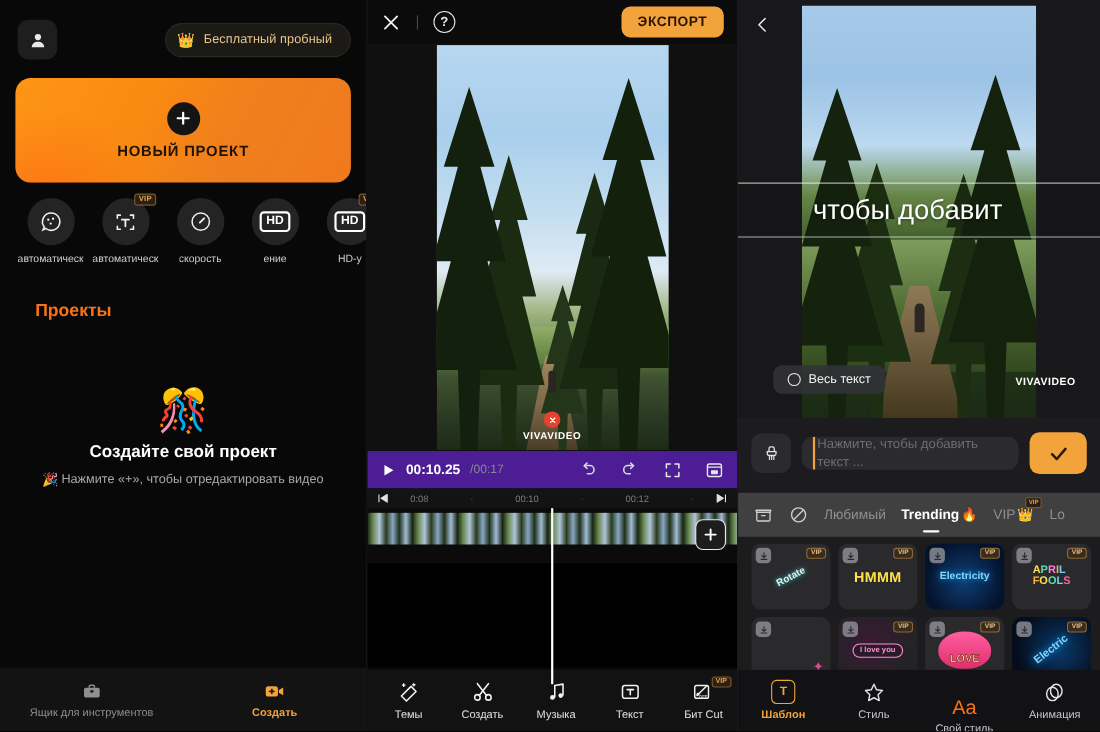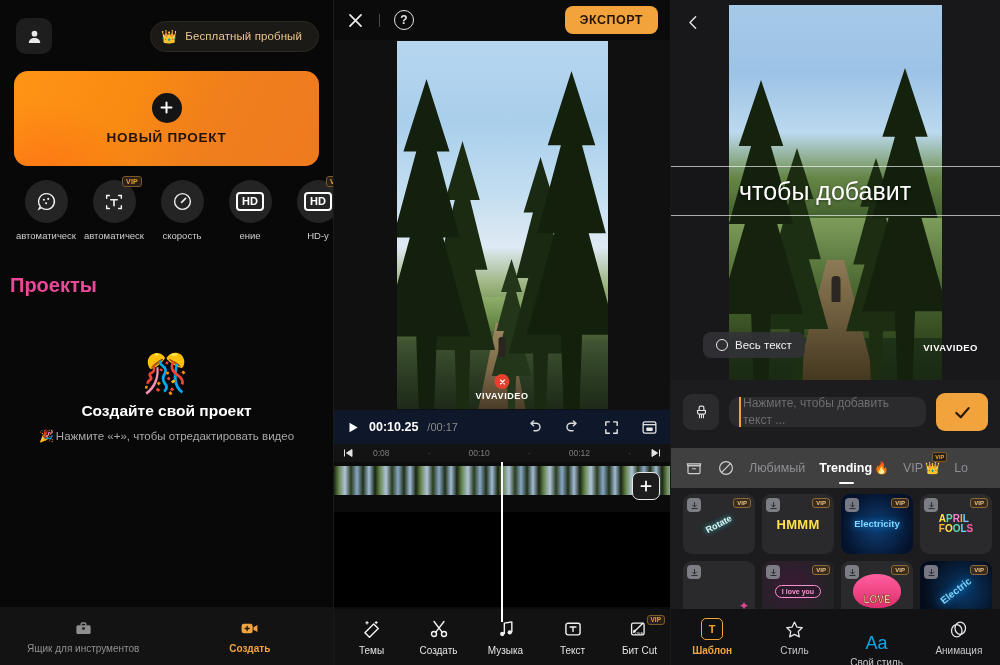--- a/index.html
+++ b/index.html
@@ -88,22 +88,22 @@
     border-radius: 3px; padding: 1px 3px; line-height: 1;
     letter-spacing: .2px;
   }
   .hd-box {
     border: 2px solid #fff; border-radius: 4px;
     font-size: 11px; font-weight: 700; color: #fff;
     padding: 1px 4px; line-height: 1.1; text-align: right;
   }
 
   .projects-title {
-    position: absolute; top: 274px; left: 10px;
-    font-size: 20px; font-weight: 600; color: #ec4899;
+    position: absolute; top: 274px; left: 32px;
+    font-size: 16px; font-weight: 600; color: #f97316;
   }
   .empty-wrap {
     position: absolute; top: 355px; left: 0; right: 0;
     display: flex; flex-direction: column; align-items: center; gap: 9px;
   }
   .empty-emoji { font-size: 38px; line-height: 1; }
   .empty-title { font-size: 15.5px; font-weight: 700; color: #ffffff; }
   .empty-sub {
     font-size: 11.5px; color: #a8a8a8; display: flex; align-items: center; gap: 2px;
   }
@@ -197,21 +197,21 @@
     width: 15px; height: 15px; border-radius: 50%; background: #e8402f;
     display: flex; align-items: center; justify-content: center;
   }
   .wm-text {
     font-size: 9px; font-weight: 700; letter-spacing: .6px; color: #fff;
   }
 
   .p2-controls {
     position: absolute; top: 410px; left: 0; right: 0; height: 34px;
     display: flex; align-items: center; padding: 0 12px; gap: 9px;
-    background: #0f172a;
+    background: #4c1d95;
   }
   .tcur { font-size: 12.5px; font-weight: 700; color: #fff; }
   .ttot { font-size: 11px; color: #8a8a8a; }
   .ctl-icons { margin-left: auto; display: flex; align-items: center; gap: 21px; }
 
   .ruler {
     position: absolute; top: 444px; left: 0; right: 0; height: 18px;
     background: #131313;
     display: flex; align-items: center; padding: 0 8px;
   }
@@ -446,21 +446,21 @@
   .p3-nav {
     flex: 1; display: flex; flex-direction: column; align-items: center; gap: 5px;
   }
   .p3-nav .lb { font-size: 10px; color: #c7c7cc; }
   .p3-nav.on .lb { color: #f2a33c; font-weight: 600; }
   .tmpl-box {
     width: 22px; height: 22px; border: 1.6px solid #f2a33c; border-radius: 5px;
     display:flex; align-items:center; justify-content:center;
     font-size: 11px; font-weight: 700; color: #f2a33c;
   }
-  .aa-ico { font-size: 18px; color: #0ea5e9; line-height: 1; margin-top: 27px; }
+  .aa-ico { font-size: 18px; color: #f97316; line-height: 1; margin-top: 27px; }
 </style>
 </head>
 <body>
 
 <div class="stage">
 
   <div class="panel1">
 
     <div class="p1-topbar">
       <div class="avatar-btn">

